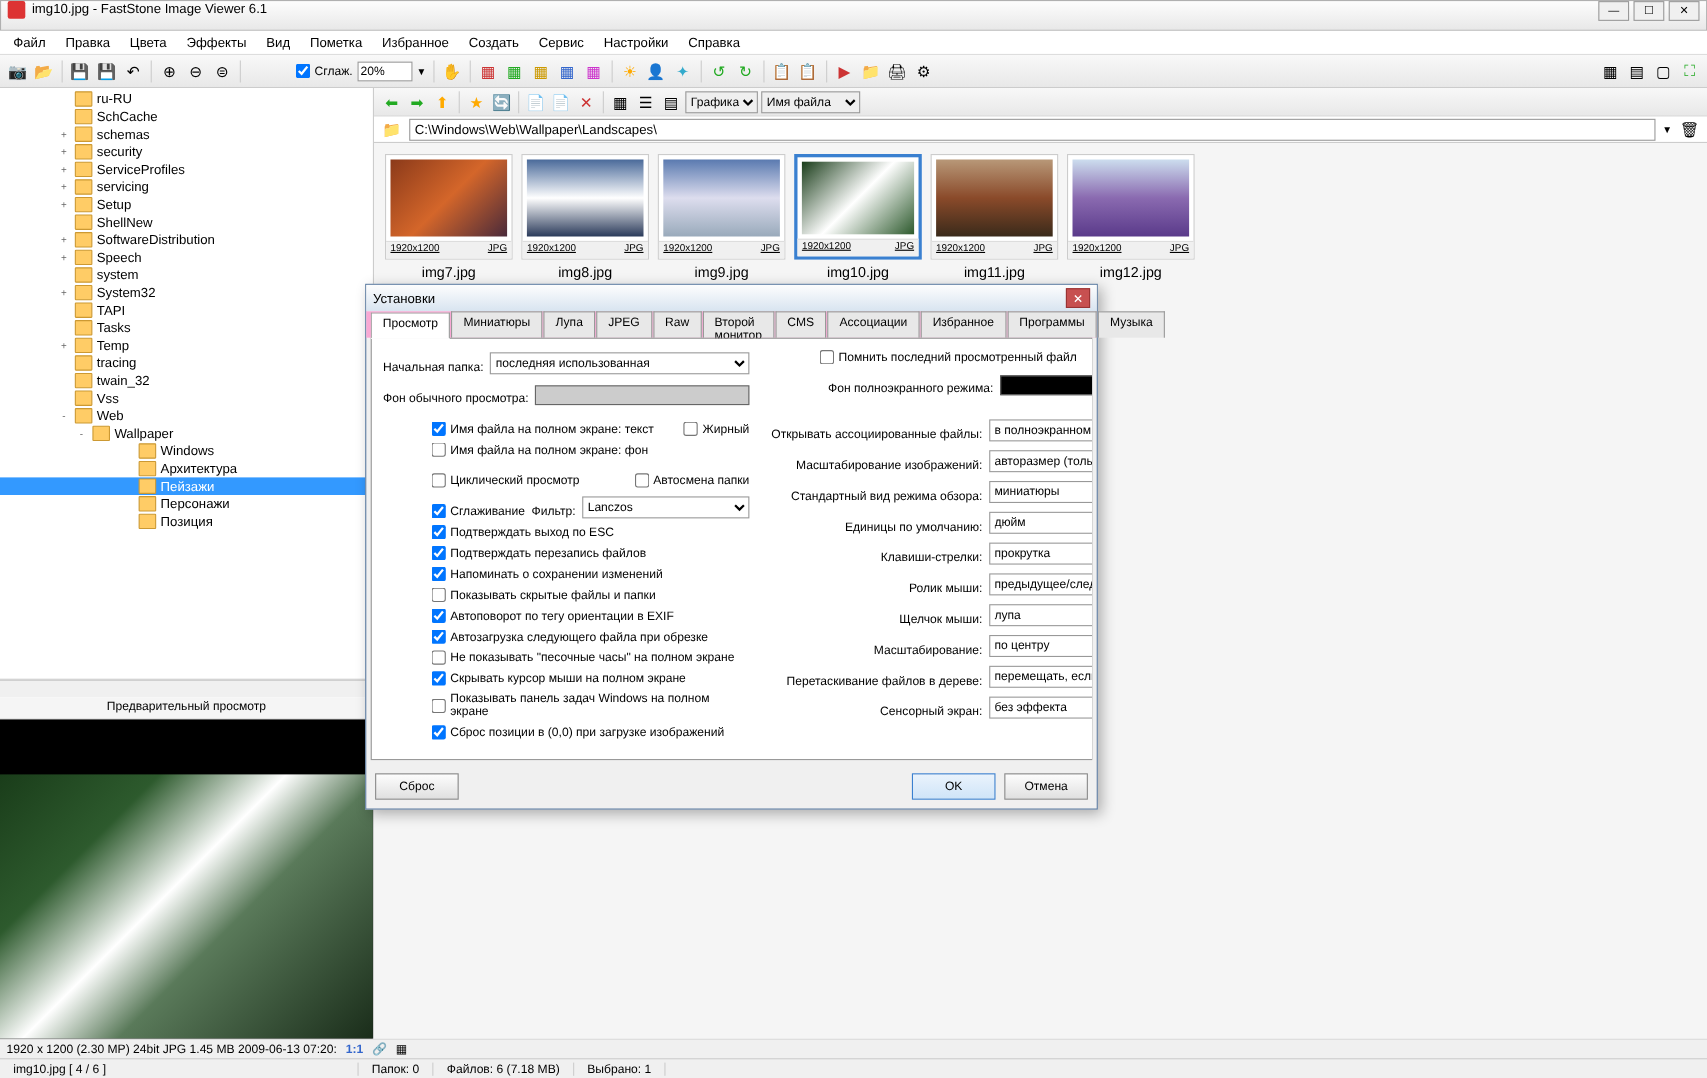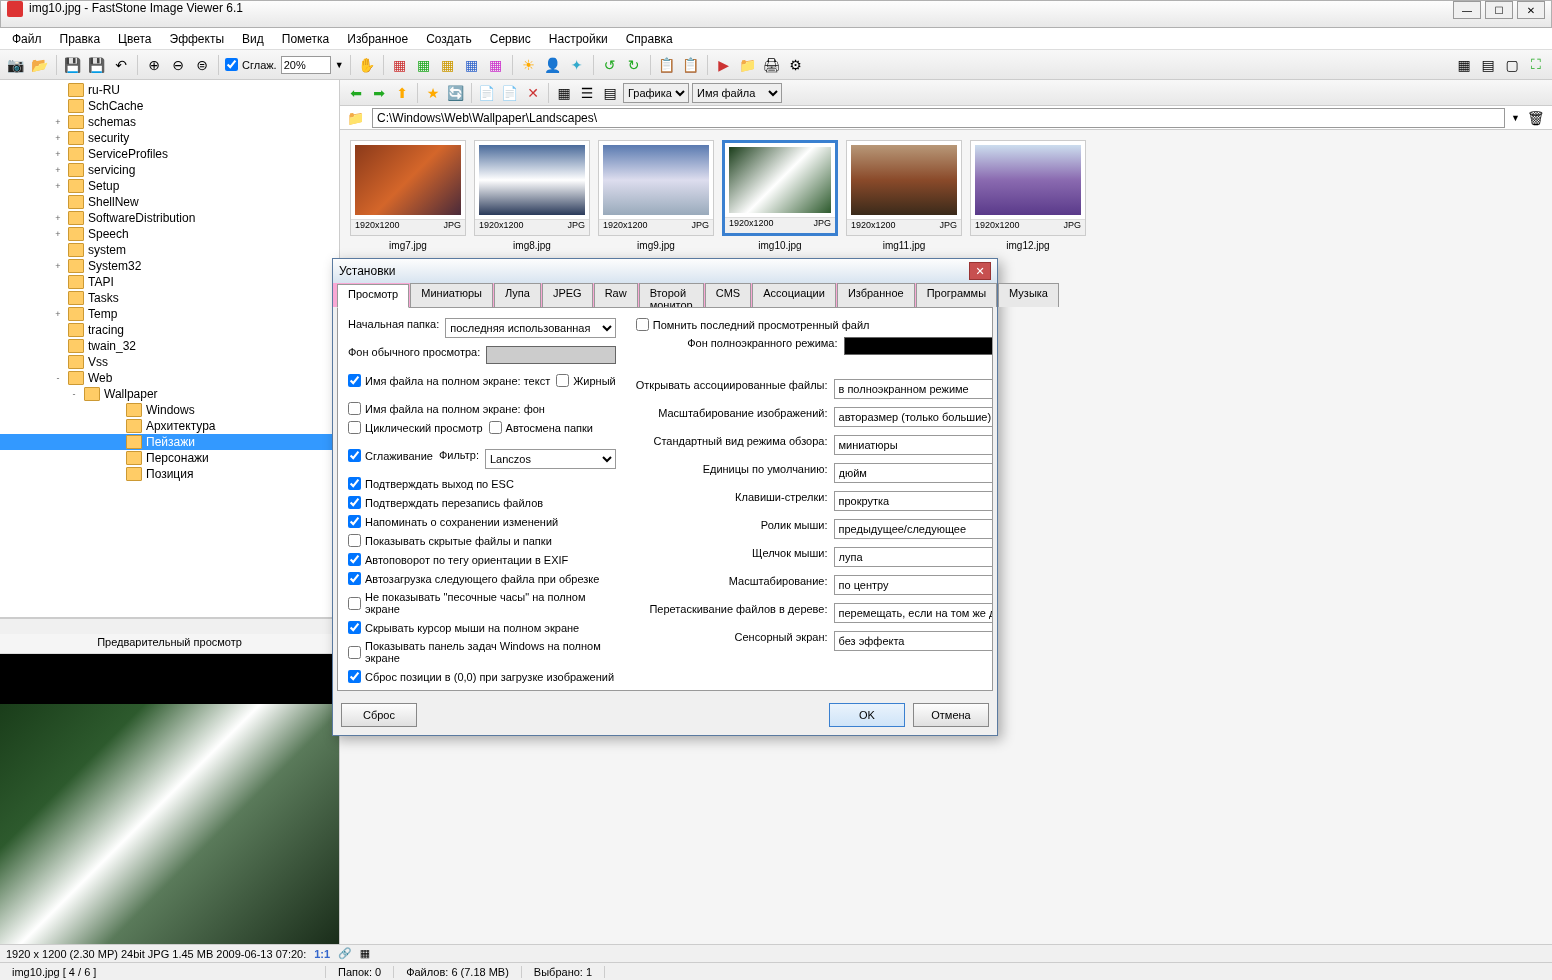--- a/index.html
+++ b/index.html
@@ -31,44 +31,44 @@
 .right-panel{flex:1;display:flex;flex-direction:column;background:#fff;}
 .sub-toolbar{height:26px;background:linear-gradient(#f8f8f8,#e8e8e8);border-bottom:1px solid #ccc;display:flex;align-items:center;padding:0 6px;gap:3px;font-size:11px;}
 .sub-toolbar select{font-size:11px;height:20px;border:1px solid #999;}
 .path-bar{height:24px;display:flex;align-items:center;padding:0 6px;gap:6px;font-size:12px;border-bottom:1px solid #ccc;background:#fff;}
 .path-bar input{flex:1;height:20px;font-size:12px;padding:0 4px;border:1px solid #999;}
 .thumbs{flex:1;background:#f5f5f5;display:flex;gap:8px;padding:10px;align-items:flex-start;overflow:auto;}
 .thumb{width:116px;display:flex;flex-direction:column;align-items:center;cursor:pointer;}
 .thumb-frame{width:116px;height:96px;background:#fff;border:1px solid #ccc;display:flex;flex-direction:column;}
 .thumb.sel .thumb-frame{border:3px solid #3a80d0;}
 .thumb-img{flex:1;margin:4px;}
-.thumb-meta{height:16px;font-size:9px;display:flex;justify-content:space-between;padding:0 4px;background:#f0f0f0;border-top:1px solid #ddd;}
-.thumb-name{font-size:10px;margin-top:4px;text-align:center;}
+.thumb-meta{height:16px;font-size:9px;display:flex;justify-content:space-between;padding:0 4px;background:#f0f0f0;border-top:1px solid #ddd;text-decoration:underline;}
+.thumb-name{font-size:13px;margin-top:4px;text-align:center;}
 .infobar{height:18px;background:#f0f0f0;border-top:1px solid #ccc;font-size:11px;padding:0 6px;display:flex;align-items:center;gap:8px;}
 .statusbar{height:18px;background:#f0f0f0;border-top:1px solid #ccc;font-size:11px;display:flex;align-items:center;}
 .statusbar .cell{padding:0 12px;border-right:1px solid #ccc;}
 
 .dialog{position:absolute;left:332px;top:258px;width:666px;height:478px;background:#f0f0f0;border:1px solid #5a7aa0;box-shadow:4px 4px 12px rgba(0,0,0,0.3);display:flex;flex-direction:column;}
 .dlg-title{height:24px;background:linear-gradient(#fdfdfd,#d8e4f0);display:flex;align-items:center;padding:0 6px;font-size:12px;}
 .dlg-close{margin-left:auto;width:22px;height:18px;background:#c75050;color:#fff;display:flex;align-items:center;justify-content:center;font-size:11px;cursor:pointer;border:1px solid #933;}
 .tabs{display:flex;height:24px;background:#f9a8d4;padding-left:4px;font-size:11px;}
 .tab{padding:3px 10px;border:1px solid #999;border-bottom:none;background:#e8e8e8;margin-right:1px;cursor:pointer;}
 .tab.active{background:#fff;border-bottom:1px solid #fff;position:relative;top:1px;}
 .dlg-body{flex:1;background:#fff;border:1px solid #999;margin:0 4px 4px 4px;padding:10px;font-size:11px;overflow:auto;display:flex;gap:20px;}
 .col{flex:1;display:flex;flex-direction:column;gap:6px;}
-.row{display:flex;align-items:flex-start;gap:6px;min-height:22px;}
+.row{display:flex;align-items:flex-end;gap:6px;min-height:22px;}
 .row label{white-space:nowrap;}
 .row select,.row input[type=text]{font-size:11px;height:20px;border:1px solid #999;background:#fff;}
 .row select{min-width:110px;}
 .color-swatch{width:60px;height:18px;border:1px solid #666;}
 .dlg-buttons{display:flex;padding:8px;gap:8px;}
 .dlg-buttons .spacer{flex:1;}
 .btn{min-width:76px;height:24px;border:1px solid #888;background:linear-gradient(#fdfdfd,#e0e0e0);font-size:11px;cursor:pointer;}
 .btn.primary{border:1px solid #3a80d0;background:linear-gradient(#eaf3fc,#cfe4f8);}
-.chk{display:flex;align-items:center;gap:4px;}
+.chk{display:flex;align-items:center;gap:4px;margin-left:44px;}
 .chk input{margin:0;}
 .rlabel{text-align:right;flex:1;white-space:nowrap;}
 </style>
 </head>
 <body>
 
 <div class="titlebar">
   <span class="ico"></span>
   <span>img10.jpg  -  FastStone Image Viewer 6.1</span>
   <div class="win-controls">

